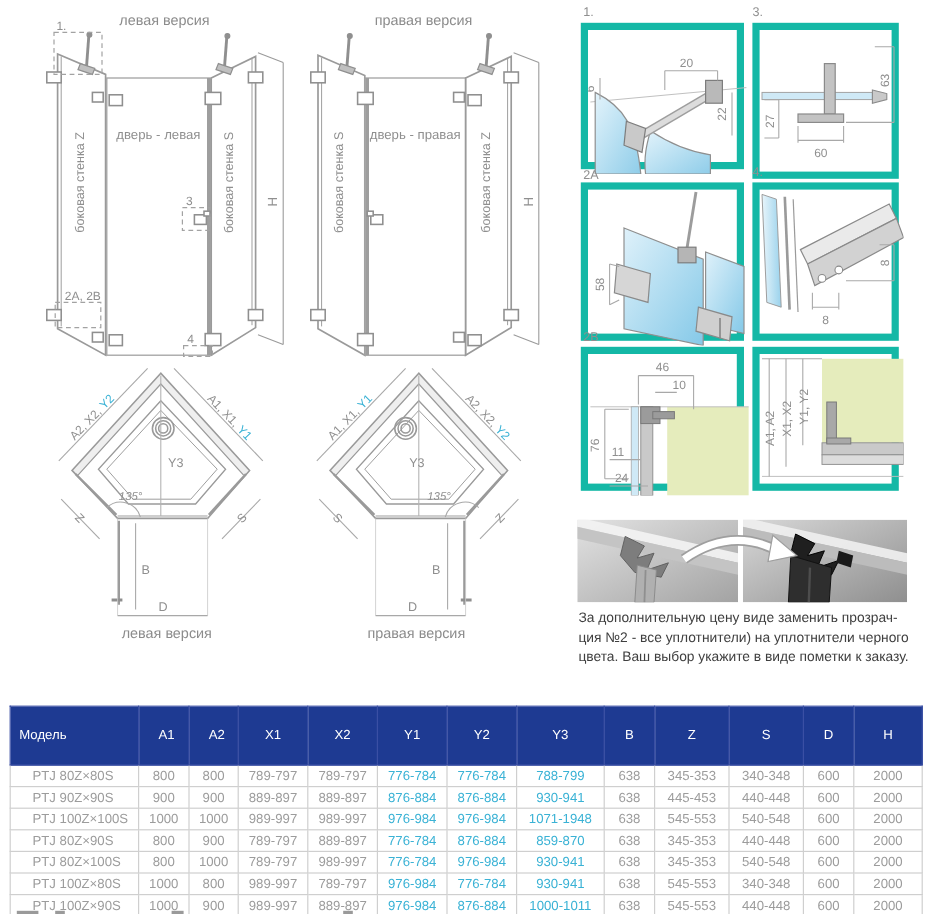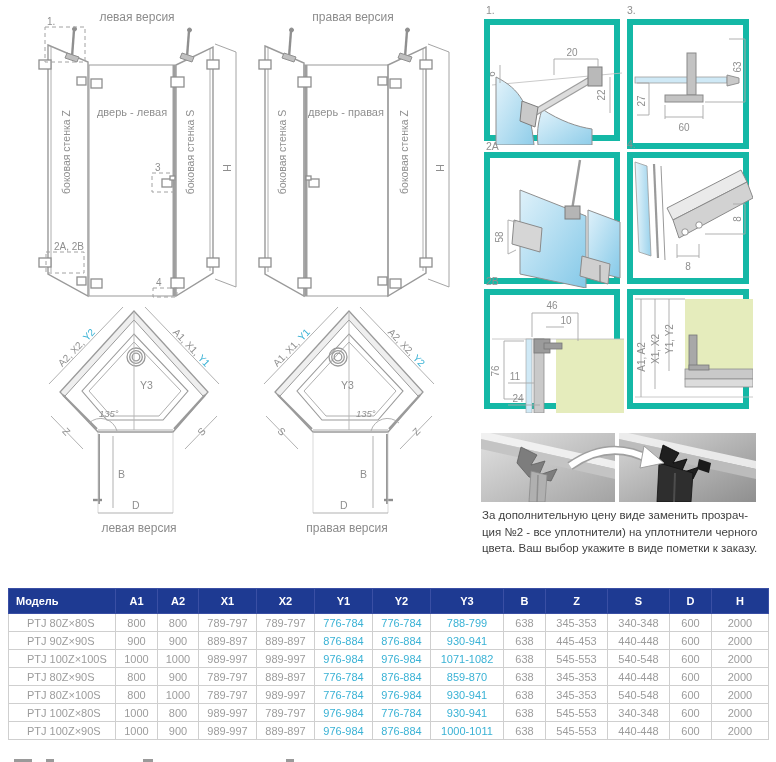--- a/index.html
+++ b/index.html
@@ -10,21 +10,21 @@
   svg text{font-family:"Liberation Sans","DejaVu Sans",sans-serif;fill:#8f8f8f;}
   .abs{position:absolute;}
   .panel{position:absolute;border:6px solid #14b8a6;background:#fff;box-sizing:border-box;}
   .panel-label{position:absolute;font-size:10.5px;color:#8f8f8f;}
   .photo{position:absolute;overflow:hidden;}
   .note{position:absolute;left:482px;top:507px;width:294px;font-size:11.5px;line-height:16.5px;color:#3f3f3f;}
   .note div{white-space:nowrap;}
   
   .spec-table{position:absolute;left:8px;top:588px;border-collapse:collapse;table-layout:fixed;
               width:760px;font-size:11px;}
-  .spec-table th{background:#1e3a92;color:#fff;font-weight:bold;height:16px;padding:4px;
+  .spec-table th{background:#1e3a92;color:#fff;font-weight:normal;height:16px;padding:16px;
                  border:1px solid #3a4fa4;text-align:center;}
   .spec-table th.model{text-align:left;padding-left:7px;}
   .spec-table td{height:17px;padding:0;color:#9c9c9c;text-align:center;background:#fff;
                  border:1px solid #cfcfcf;white-space:nowrap;overflow:hidden;}
   .spec-table td.model{text-align:left;padding-left:18px;}
   .spec-table td.hl{color:#3ab2d5;}
   .spec-table{border:1px solid #b3b3b3;}
   .cut-mark{position:absolute;height:3px;background:#9a9a9a;bottom:0;}
 </style>
 </head>
@@ -478,21 +478,21 @@
           <td>2000</td>
         </tr>
         <tr>
           <td class="model">PTJ 100Z×100S</td>
           <td>1000</td>
           <td>1000</td>
           <td>989-997</td>
           <td>989-997</td>
           <td class="hl">976-984</td>
           <td class="hl">976-984</td>
-          <td class="hl">1071-1082</td>
+          <td class="hl">1071-1948</td>
           <td>638</td>
           <td>545-553</td>
           <td>540-548</td>
           <td>600</td>
           <td>2000</td>
         </tr>
         <tr>
           <td class="model">PTJ 80Z×90S</td>
           <td>800</td>
           <td>900</td>

